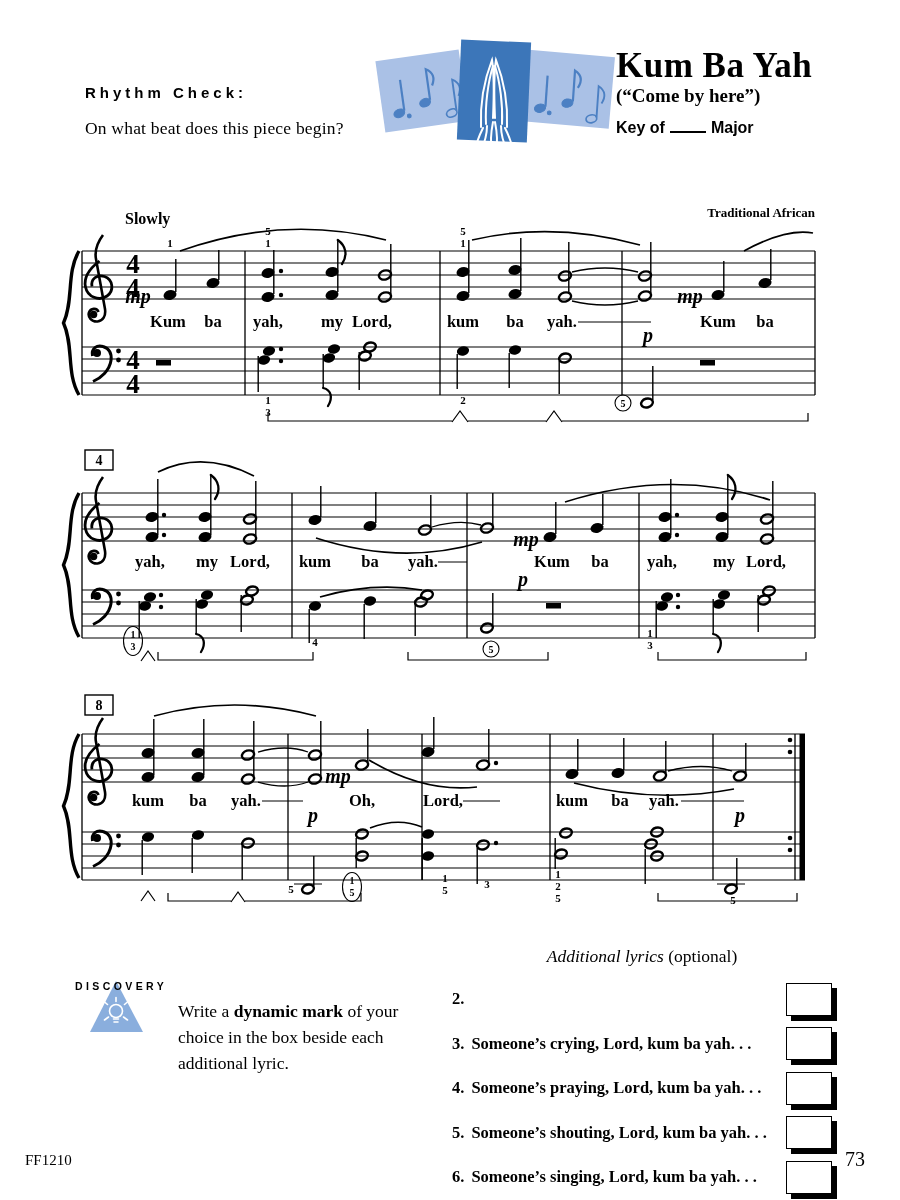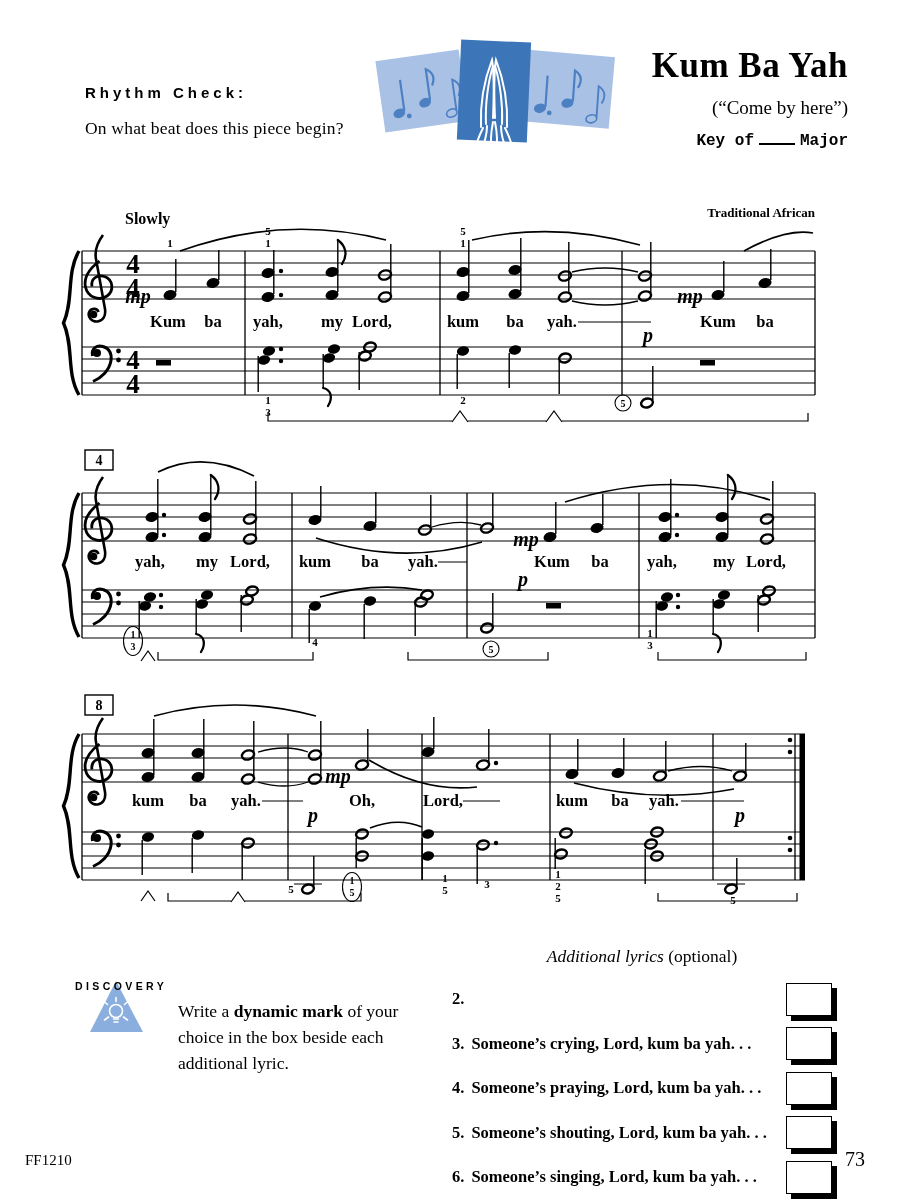--- a/index.html
+++ b/index.html
@@ -2,24 +2,24 @@
 <html><head>
 <meta charset="utf-8">
 <style>
   html,body{margin:0;padding:0;background:#888;}
   .page{position:relative;width:900px;height:1200px;background:#fff;margin:0 auto;
         font-family:"Liberation Serif",serif;color:#000;overflow:hidden;}
   .abs{position:absolute;}
   
   .rc-label{font-family:Liberation Sans, sans-serif;font-weight:bold;font-size:15px;letter-spacing:4px;}
   .rc-q{font-size:17.5px;margin-top:17px;letter-spacing:.2px;}
-  .title-block{left:598px;top:48px;width:250px;text-align:right;}
+  .title-block{left:616px;top:48px;width:250px;text-align:left;}
   .title{font-size:35px;font-weight:bold;line-height:1;letter-spacing:.5px;}
-  .subtitle{font-size:19px;font-weight:normal;margin-top:14px;}
-  .keyline{font-family:Liberation Mono, monospace;font-weight:bold;font-size:16px;margin-top:12px;}
+  .subtitle{font-size:19px;font-weight:bold;margin-top:2px;}
+  .keyline{font-family:Liberation Sans, sans-serif;font-weight:bold;font-size:16px;margin-top:12px;}
   .key-blank{display:inline-block;width:36px;border-bottom:2px solid #000;height:12px;margin:0 5px;}
   
   .lyr{font:bold 16.5px "Liberation Serif",serif;}
   .dyn{font:italic bold 20px "Liberation Serif",serif;}
   .fng{font:bold 11px "Liberation Serif",serif;}
   .fngc{font:bold 10px "Liberation Serif",serif;}
   .tmp{font:bold 16px "Liberation Serif",serif;}
   .attr{font:bold 13px "Liberation Serif",serif;}
   .ts{font:bold 27px "Liberation Serif",serif;}
   .mnum{font:bold 14px "Liberation Serif",serif;}

